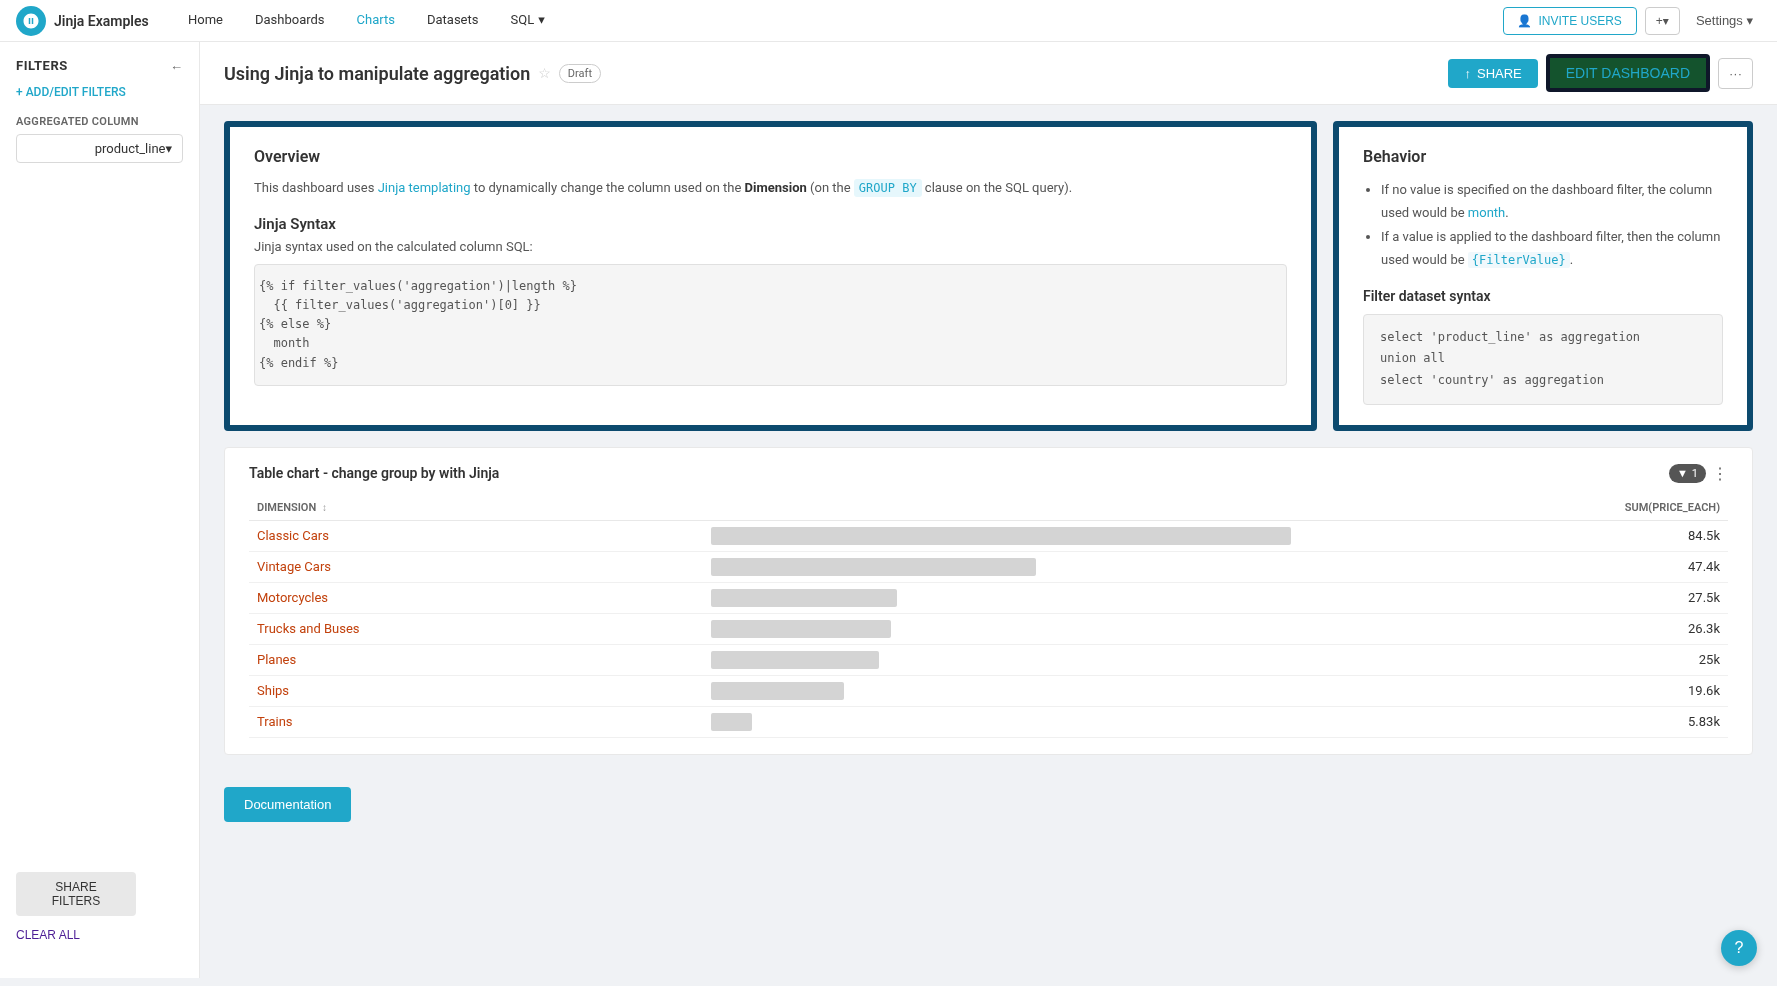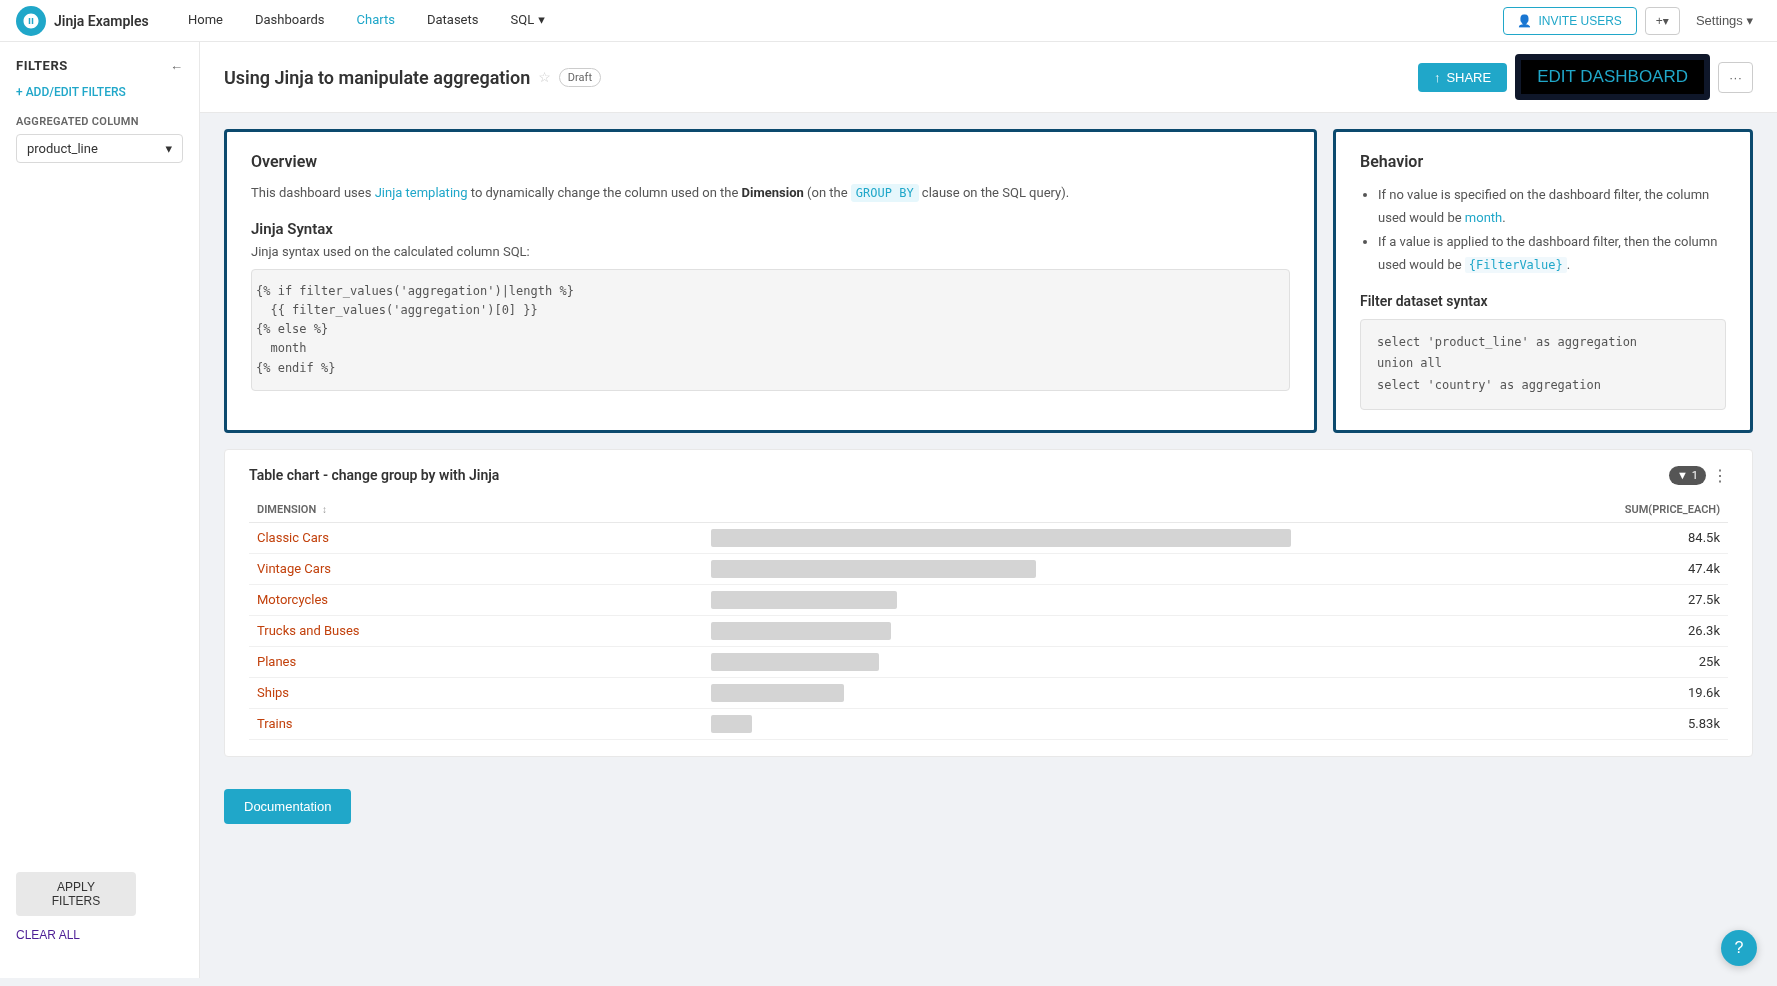--- a/index.html
+++ b/index.html
@@ -27,45 +27,45 @@
     
     .main-layout { display: flex; height: calc(986px - 50px); }
 
     
     .sidebar { width: 200px; background: #fff; border-right: 1px solid #e8e8e8; display: flex; flex-direction: column; padding: 16px; position: relative; }
     .sidebar-header { display: flex; align-items: center; justify-content: space-between; margin-bottom: 12px; }
     .sidebar-title { font-size: 13px; font-weight: 700; color: #333; text-transform: uppercase; letter-spacing: 0.5px; }
     .sidebar-collapse { cursor: pointer; color: #666; }
     .add-edit-filters { color: #20a7c9; font-size: 12px; cursor: pointer; margin-bottom: 16px; font-weight: 500; }
     .filter-label { font-size: 11px; color: #666; margin-bottom: 6px; font-weight: 600; text-transform: uppercase; letter-spacing: 0.3px; }
-    .filter-select { width: 100%; padding: 6px 10px; border: 1px solid #d9d9d9; border-radius: 4px; font-size: 13px; background: #fff; display: flex; align-items: center; justify-content: space-between; cursor: pointer; color: #333; }
+    .filter-select { width: 100%; padding: 6px 10px; border: 1px solid #d9d9d9; border-radius: 4px; font-size: 13px; background: #fff; display: flex; align-items: center; justify-content: flex-end; cursor: pointer; color: #333; }
     .sidebar-bottom { margin-top: auto; padding-bottom: 16px; display: flex; flex-direction: column; gap: 8px; }
     .btn-apply { background: #e8e8e8; border: none; padding: 8px 16px; border-radius: 4px; font-size: 12px; cursor: pointer; color: #333; width: 120px; }
     .btn-clear { background: none; border: none; color: #4c1d95; font-size: 12px; cursor: pointer; text-align: left; padding: 4px 0; }
 
     
     .content { flex: 1; overflow-y: auto; padding: 0; }
 
     
     .dashboard-header { background: #fff; border-bottom: 1px solid #e8e8e8; padding: 12px 24px; display: flex; align-items: center; justify-content: space-between; }
     .dashboard-title-row { display: flex; align-items: center; gap: 8px; }
     .dashboard-title { font-size: 18px; font-weight: 600; color: #333; }
     .star-icon { color: #ccc; cursor: pointer; font-size: 14px; }
     .draft-badge { background: #fff; border: 1px solid #ccc; border-radius: 10px; padding: 2px 8px; font-size: 11px; color: #666; }
     .dashboard-actions { display: flex; align-items: center; gap: 8px; }
     .btn-share { background: #20a7c9; color: #fff; border: none; padding: 7px 16px; border-radius: 4px; cursor: pointer; font-size: 13px; display: flex; align-items: center; gap: 6px; }
-    .btn-edit-dashboard { background: #000000; border: 6px solid #0f172a; color: #20a7c9; padding: 7px 16px; border-radius: 4px; cursor: pointer; font-size: 17px; }
+    .btn-edit-dashboard { background: #14532d; border: 4px solid #0f172a; color: #20a7c9; padding: 7px 16px; border-radius: 4px; cursor: pointer; font-size: 14px; }
     .btn-more { background: #fff; border: 1px solid #ccc; color: #666; padding: 7px 10px; border-radius: 4px; cursor: pointer; font-size: 13px; }
 
     
     .dashboard-body { padding: 16px 24px; display: flex; flex-direction: column; gap: 16px; }
 
     
     .top-row { display: grid; grid-template-columns: 1fr 420px; gap: 16px; }
-    .card { background: #fff; border: 3px solid #0c4a6e; border-radius: 4px; padding: 20px 24px; }
+    .card { background: #fff; border: 6px solid #0c4a6e; border-radius: 4px; padding: 20px 24px; }
     .card-title { font-size: 16px; font-weight: 600; margin-bottom: 12px; color: #333; }
 
     .overview-text { font-size: 13px; color: #555; line-height: 1.6; margin-bottom: 16px; }
     .overview-text a { color: #20a7c9; text-decoration: none; }
     .overview-text strong { color: #333; }
     .code-block { background: #f5f5f5; border: 1px solid #e0e0e0; border-radius: 4px; padding: 12px 4px; font-family: 'Courier New', monospace; font-size: 12px; color: #555; line-height: 1.6; }
     .jinja-title { font-size: 15px; font-weight: 600; margin-bottom: 6px; color: #333; }
     .jinja-subtitle { font-size: 13px; color: #555; margin-bottom: 10px; }
 
     .behavior-list { list-style: disc; padding-left: 18px; margin-bottom: 16px; }
@@ -142,21 +142,21 @@
       <span class="sidebar-collapse">←</span>
     </div>
     <div class="add-edit-filters">+ ADD/EDIT FILTERS</div>
     <div class="filter-label">Aggregated column</div>
     <div class="filter-select">
       <span>product_line</span>
       <span>▾</span>
     </div>
 
     <div class="sidebar-bottom">
-      <button class="btn-apply">APPLY FILTERS</button>
+      <button class="btn-apply">SHARE FILTERS</button>
       <button class="btn-clear">CLEAR ALL</button>
     </div>
   </aside>
 
   <div class="content">
 
     <div class="dashboard-header">
       <div class="dashboard-title-row">
         <span class="dashboard-title">Using Jinja to manipulate aggregation</span>
         <span class="star-icon">☆</span>

